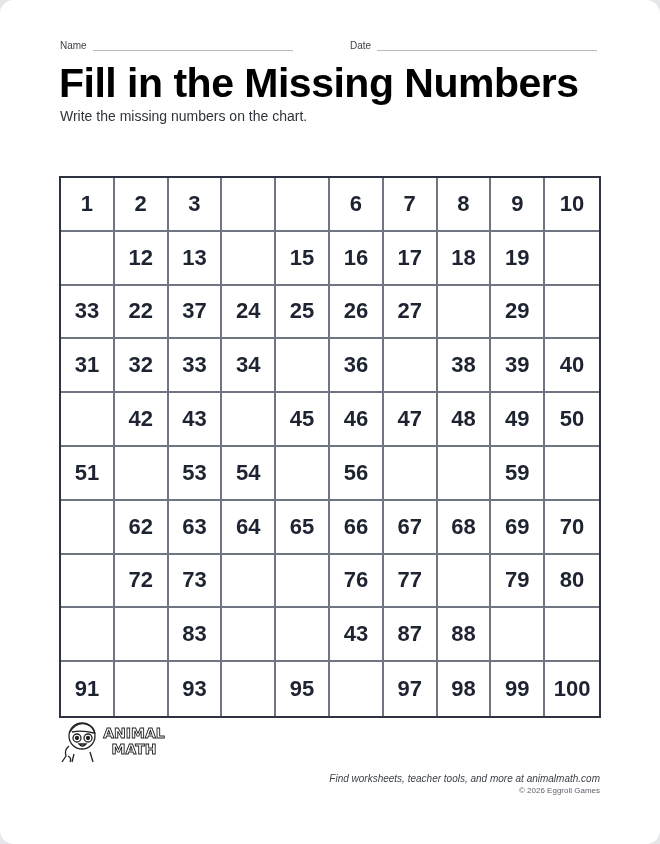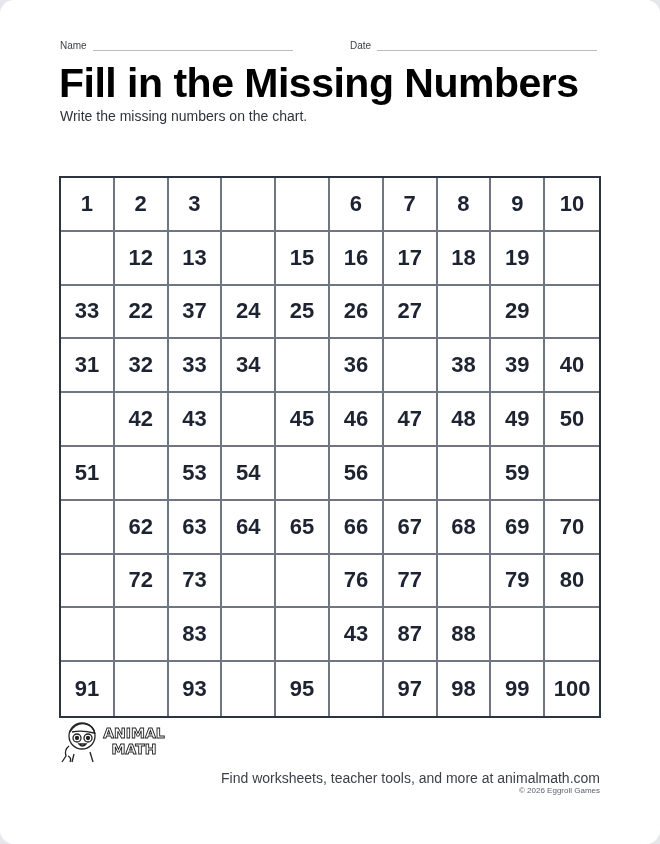--- a/index.html
+++ b/index.html
@@ -103,22 +103,23 @@
       text-align: center;
     }
     .footer-text {
       position: absolute;
       right: 60px;
       top: 772px;
       text-align: right;
       color: #3b3f48;
     }
     .footer-text .promo {
-      font-size: 14px;
+      font-size: 10px;
       line-height: 13px;
+      font-style: italic;
     }
     .footer-text .copyright {
       font-size: 8px;
       line-height: 11px;
       color: #5d626c;
     }
   </style>
 </head>
 <body>
 

